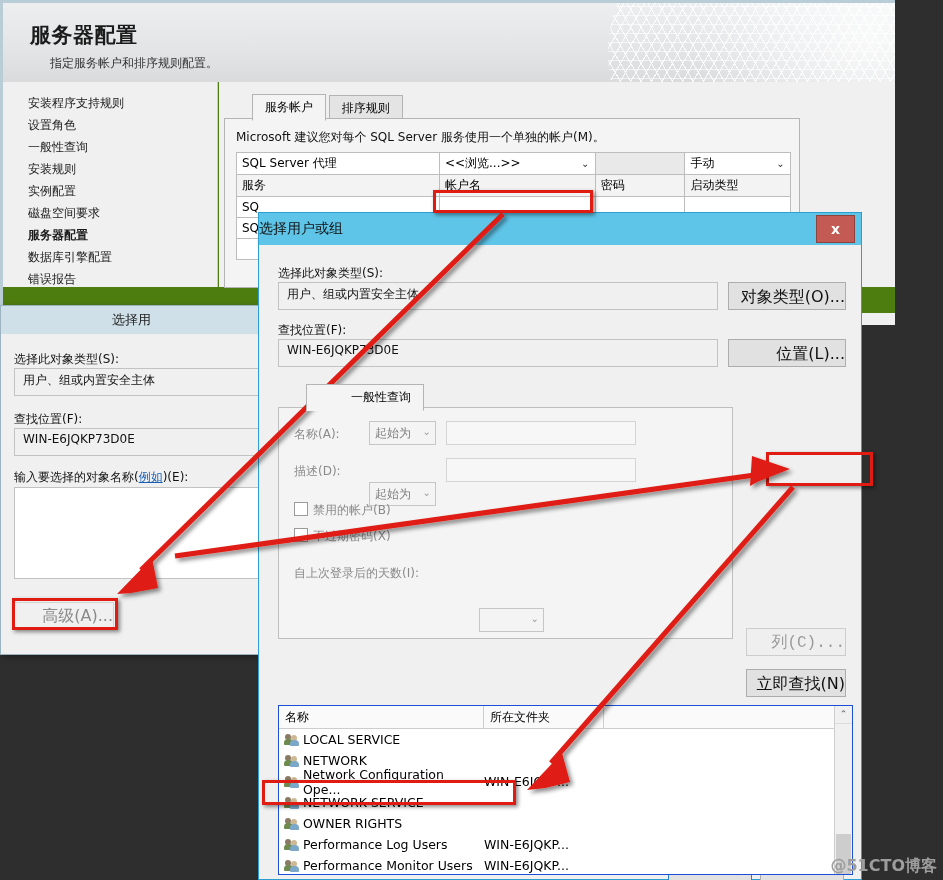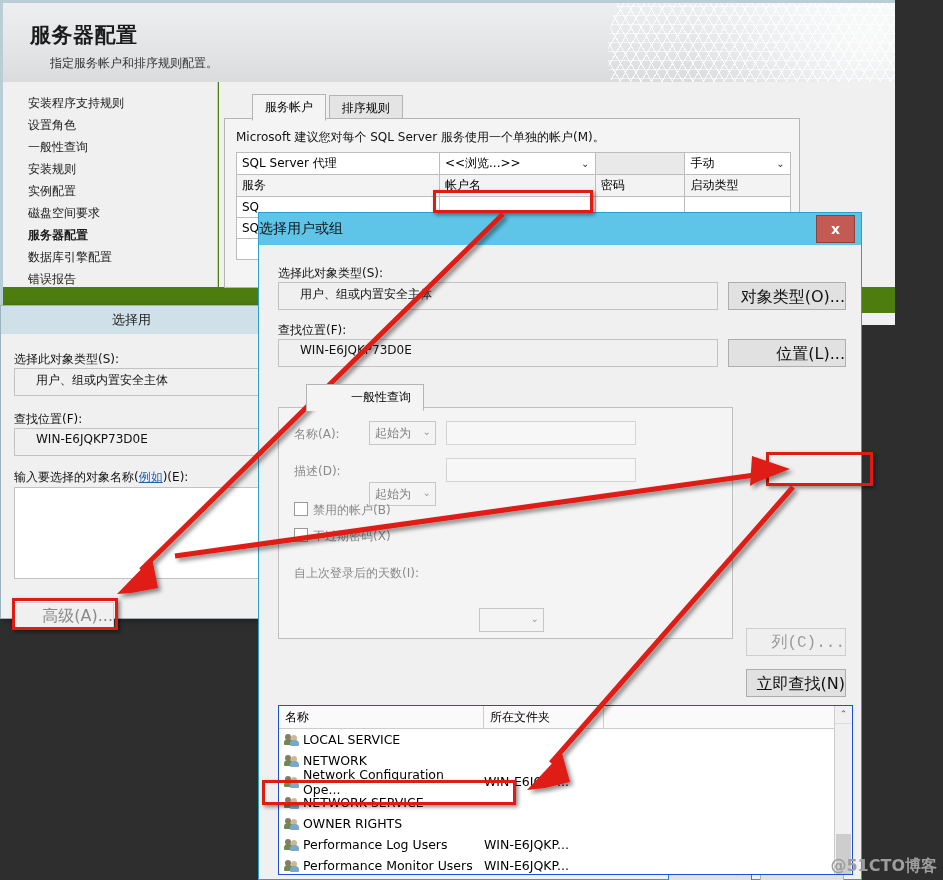--- a/index.html
+++ b/index.html
@@ -47,28 +47,28 @@
   .svc-table th,.svc-table td{border:1px solid #bdbdbd;font-weight:normal;font-size:12px;text-align:left;
        padding:2px 5px;height:21px;box-sizing:border-box;}
   .svc-table th{background:#f3f3f3;}
   .colw1{width:215px}.colw2{width:160px}.colw3{width:95px}.colw4{width:110px}
   .cell-combo{position:relative;padding:0 !important;background:#fff;}
   .combo-inner{height:21px;line-height:21px;padding-left:5px;padding-right:20px;font-size:12px;white-space:nowrap;overflow:hidden;}
   .combo-arrow{position:absolute;right:3px;top:4px;width:13px;height:13px;line-height:13px;text-align:center;font-size:10px;color:#333;}
   .cell-disabled{background:#e9e9e9;}
 
   
-  #dlg-left{left:0;top:305px;width:263px;height:314px;background:#f0f0f0;
+  #dlg-left{left:0;top:305px;width:263px;height:350px;background:#f0f0f0;
             border:1px solid #9ab3bf;box-sizing:border-box;box-shadow:2px 2px 6px rgba(0,0,0,.35);}
   #dlg-left .titlebar{position:absolute;left:0;top:0;width:100%;height:28px;background:#cfe0e8;}
   #dlg-left .titlebar .t{position:absolute;left:0;right:0;top:5px;text-align:center;font-size:13px;color:#1b1b1b;}
   #dlg-left .client{position:absolute;left:0;top:28px;width:100%;bottom:0;background:#f0f0f0;}
   .lbl{font-size:12px;color:#111;}
   .field{background:#f0f0f0;border:1px solid #c2c2c2;box-sizing:border-box;font-size:12px;
-         padding:3px 21px;color:#111;}
+         padding:3px 8px;color:#111;}
   .field.white{background:#fff;}
   .link{color:#1a5fb4;text-decoration:underline;}
 
   
   #dlg-main{left:258px;top:212px;width:604px;height:668px;background:#f0f0f0;
             border:1px solid #2a9fd0;box-sizing:border-box;}
   #dlg-main .titlebar{position:absolute;left:0;top:0;width:100%;height:32px;background:#5fc5e8;}
   #dlg-main .titlebar .t{position:absolute;left:0;right:0;top:7px;text-align:left;font-size:14px;color:#101010;}
   .closebtn{position:absolute;right:6px;top:2px;width:37px;height:26px;background:#c35a53;border:1px solid #8d423c;
      color:#fff;font-size:14px;font-weight:bold;line-height:26px;text-align:center;cursor:default;}

